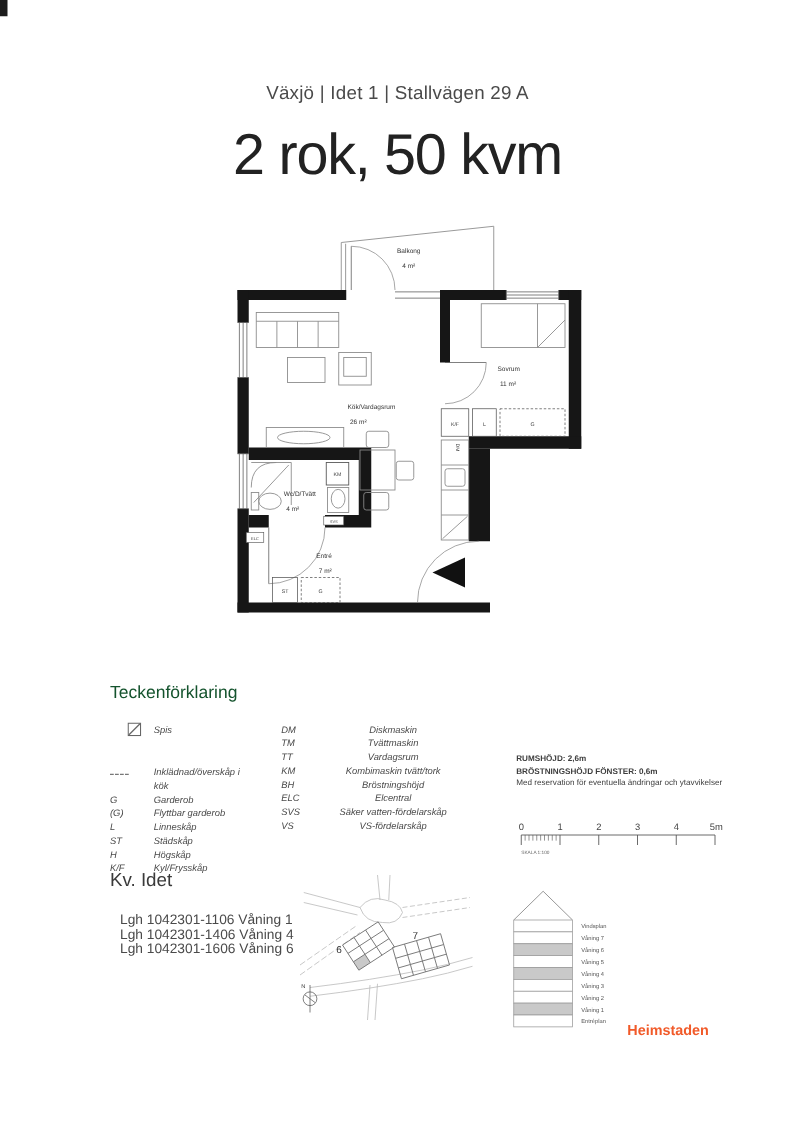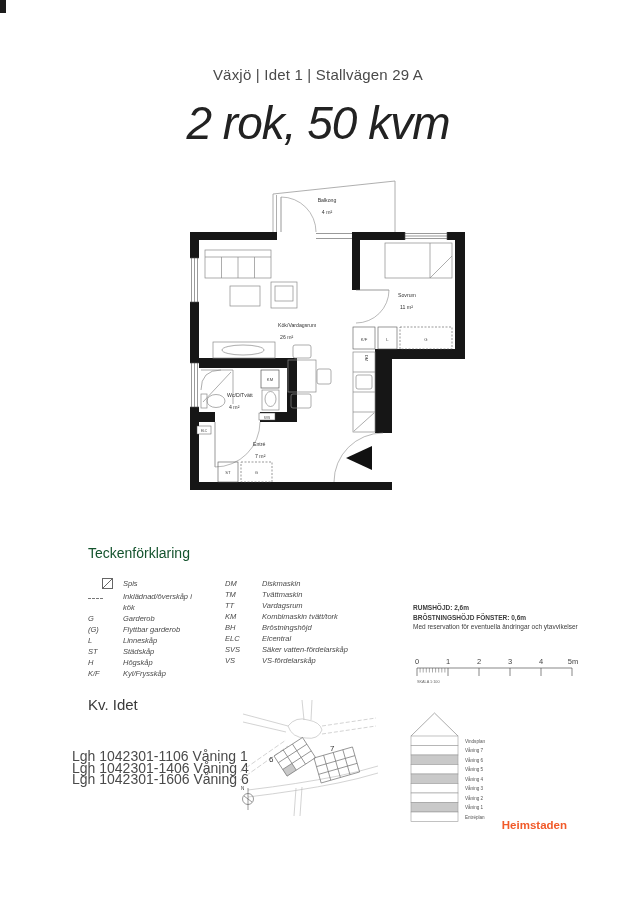--- a/index.html
+++ b/index.html
@@ -1,41 +1,41 @@
 <!DOCTYPE html>
 <html><head>
 <meta charset="utf-8">
 <style>
   html,body{margin:0;padding:0;background:#ffffff;}
   #page{position:relative;width:636px;height:900px;background:#fff;overflow:hidden;
         font-family:"Liberation Sans",sans-serif;color:#333;}
   .abs{position:absolute;}
   #corner-artifact{left:0;top:0;width:6px;height:13px;background:#1c1c1c;}
   #header{left:0;top:66px;width:636px;text-align:center;font-size:15px;color:#4a4a4a;letter-spacing:.2px;}
-  #title{left:0;top:96px;width:636px;text-align:center;font-size:46px;color:#222;letter-spacing:-1px;font-weight:400;font-style:italic;}
+  #title{left:0;top:96px;width:636px;text-align:center;font-size:46px;color:#222;letter-spacing:-1px;font-weight:400;}
   #plan{left:185px;top:180px;}
   #legend-heading{left:88px;top:545px;font-size:14px;color:#14532d;}
   .legend-col{top:578px;font-size:7.5px;line-height:11px;color:#4a4a4a;}
   #legend-left{left:88px;width:130px;}
   #legend-right{left:225px;width:145px;}
   .lrow{display:flex;align-items:flex-start;font-style:italic;}
   .lrow .abbr{width:35px;flex:none;}
   #legend-right .lrow .abbr{width:37px;}
   .lrow .txt{width:80px;}
-  #legend-right .lrow .txt{width:105px;}
+  #legend-right .lrow .txt{width:105px;text-align:center;}
   .row-icon{height:13px;}
-  .row-tall{min-height:22px;}
+  .row-tall{min-height:22px;margin-top:21px;}
   .row-std{height:11px;}
   .spis-glyph{display:inline-block;margin-left:14px;}
   .dash-glyph{display:inline-block;margin-left:0px;margin-top:4px;width:15px;border-top:1px dashed #777;}
   #info-block{left:413px;top:603px;width:165px;font-size:6.5px;line-height:9.5px;color:#3d3d3d;}
   #info-block .b{font-weight:bold;}
   #scalebar{left:408px;top:653px;}
   #kv-heading{left:88px;top:696px;font-size:15px;color:#3a3a3a;}
-  #apartments{left:72px;top:731px;font-size:14px;line-height:11.5px;color:#4a4a4a;margin-top:20px;}
+  #apartments{left:96px;top:731px;font-size:11px;line-height:11.5px;color:#4a4a4a;}
   #siteplan{left:238px;top:696px;}
   #elevation{left:408px;top:710px;}
   #footer-text{left:88px;top:825px;font-size:8.5px;color:#4a4a4a;}
   #logo{left:430px;top:819px;width:137px;text-align:right;font-size:11.5px;font-weight:bold;}
   svg text{font-family:"Liberation Sans",sans-serif;}
 </style>
 </head>
 <body>
 
 <div id="page">

